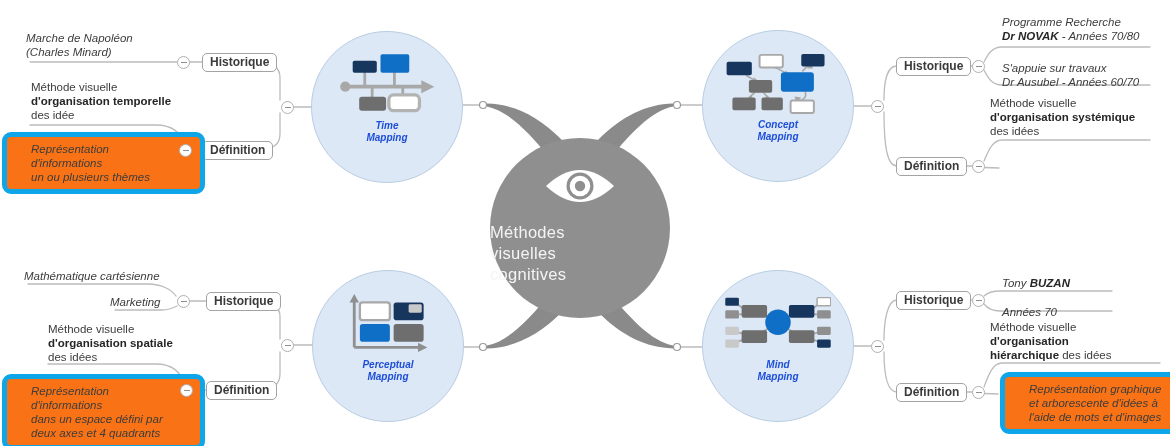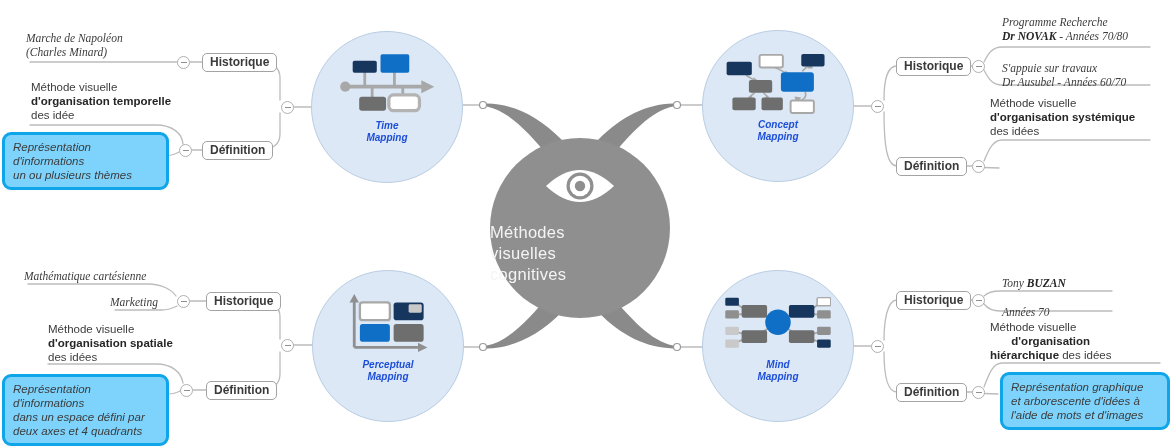--- a/index.html
+++ b/index.html
@@ -19,26 +19,26 @@
   .center-eye{position:absolute;left:50%;top:26px;transform:translateX(-50%);}
   .center-title{position:absolute;left:0;right:0;top:84px;
     color:#f4f4f4;font-size:16.5px;line-height:1.28;letter-spacing:.3px;}
 
   .node-box{position:absolute;background:#fff;border:1.2px solid #a3a3a3;border-radius:5px;
     font-size:12px;font-weight:bold;color:#3a3a3a;padding:1.5px 7px 2.5px;line-height:13px;
     z-index:2;white-space:nowrap;}
 
   .leaf-text{position:absolute;font-size:11.5px;color:#3c3c3c;line-height:13.8px;
     z-index:2;white-space:nowrap;}
-  .leaf-text .bl{font-weight:bold;color:#262626;text-align:center;}
-  .it{font-style:italic;font-family:Liberation Serif, serif;}
+  .leaf-text .bl{font-weight:bold;color:#262626;}
+  .it{font-style:italic;}
   .center-txt{text-align:left;}
 
-  .callout{position:absolute;background:#7dd3fc;border:3px solid #0ea5e9;border-radius:9px;
-    font-size:11.5px;font-style:italic;color:#3c3c3c;line-height:14px;padding:5px 8px;
+  .callout{position:absolute;background:#f97316;border:5px solid #0ea5e9;border-radius:9px;
+    font-size:11.5px;font-style:italic;color:#3c3c3c;line-height:14px;padding:5px 24px;
     z-index:2;}
 
   .collapse-btn{position:absolute;width:11px;height:11px;border:1px solid #b0b0b0;
     border-radius:50%;background:#fff;z-index:3;box-sizing:content-box;}
   .collapse-btn::after{content:"";position:absolute;left:2.5px;top:4.6px;width:6px;height:0;
     border-top:1.4px solid #8f8f8f;}
 </style>
 </head>
 <body>
 

